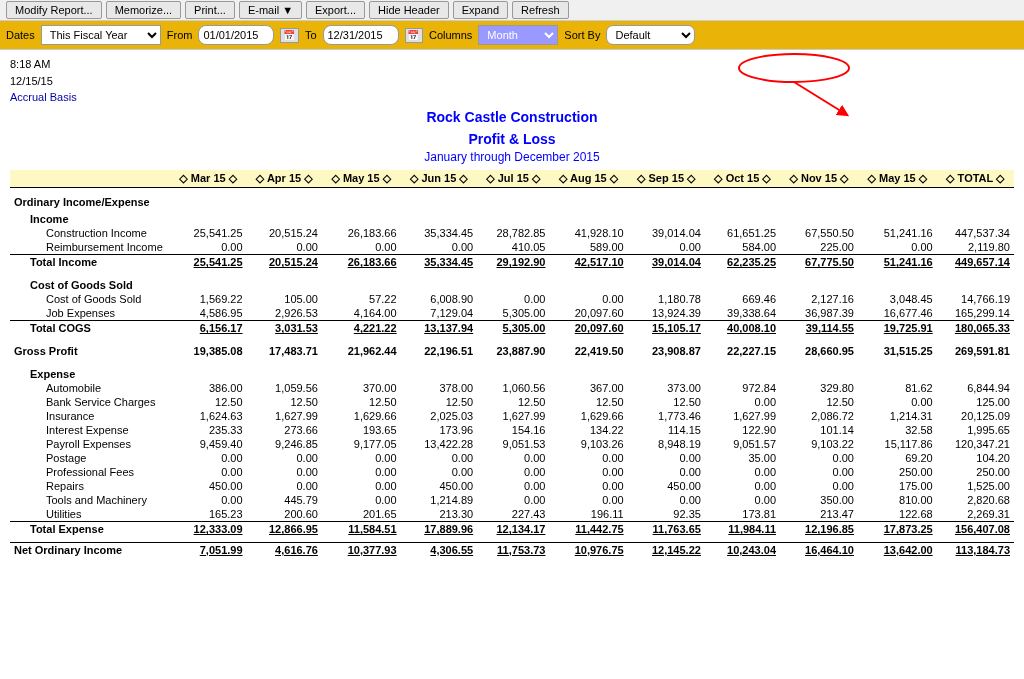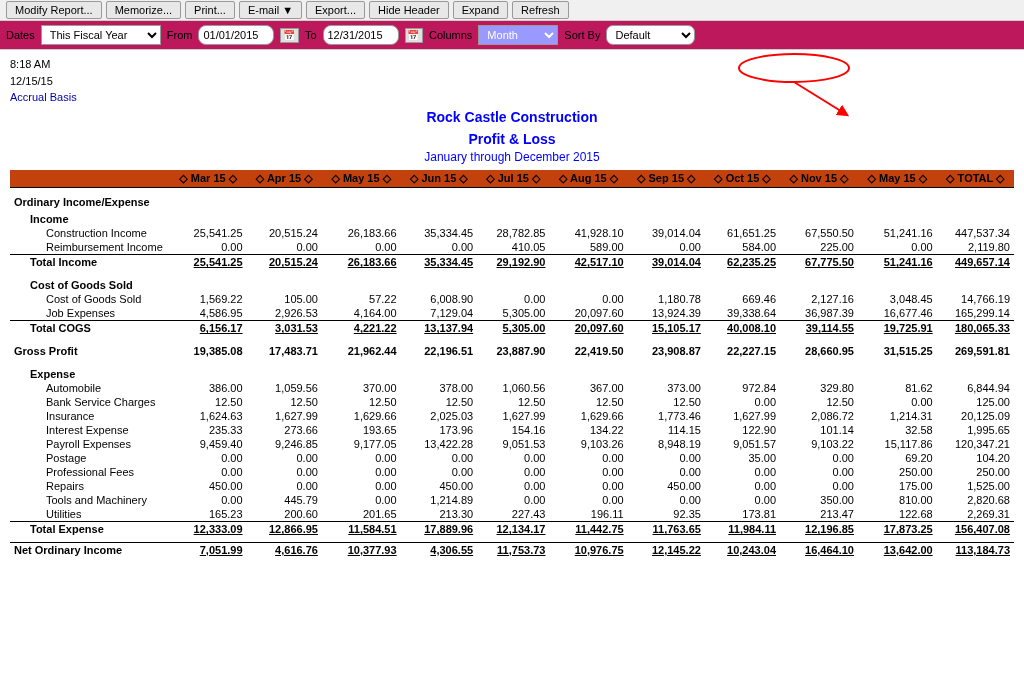--- a/index.html
+++ b/index.html
@@ -11,21 +11,21 @@
       padding: 1px 6px; background: #f0f0f0; border-bottom: 1px solid #ccc;
     }
     .tb-btn {
       font-size: 11px; padding: 2px 8px; background: #e8e8e8;
       border: 1px solid #999; cursor: pointer; border-radius: 2px;
     }
 
     
     #filterbar {
       display: flex; align-items: center; gap: 6px;
-      padding: 4px 6px; background: #be185d; border-bottom: 1px solid #ccc;
+      padding: 4px 6px; background: #eab308; border-bottom: 1px solid #ccc;
     }
     .filter-label { font-size: 11px; }
     .filter-select, .filter-input {
       font-size: 11px; border: 1px solid #999; padding: 1px 4px;
       background: #fff; height: 20px;
     }
     .date-input { width: 76px; border-radius: 8px; }
     .cal-icon {
       font-size: 10px; cursor: pointer; border: 1px solid #999;
       padding: 1px 2px; background: #e0e0e0;
@@ -45,21 +45,21 @@
     .report-subtitle {
       text-align: center; color: #00f; font-size: 12px; margin-bottom: 6px;
     }
 
     
     table {
       width: 100%; border-collapse: collapse; font-size: 11px;
     }
     th {
       border-bottom: 1px solid #000; text-align: center;
-      padding: 2px 4px; background: #c2410c; font-weight: bold;
+      padding: 2px 4px; background: #fef9c3; font-weight: bold;
       white-space: nowrap;
     }
     td { padding: 1px 4px; white-space: nowrap; }
     .col-label { text-align: left; }
     .col-num { text-align: right; }
 
     
     .row-section-header td { font-weight: bold; padding-top: 8px; }
     .row-subsection td { font-weight: bold; padding-top: 4px; }
     .row-data td { }

